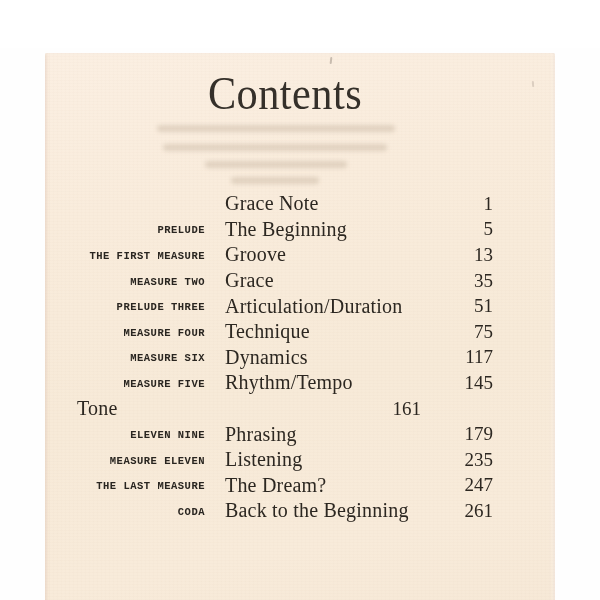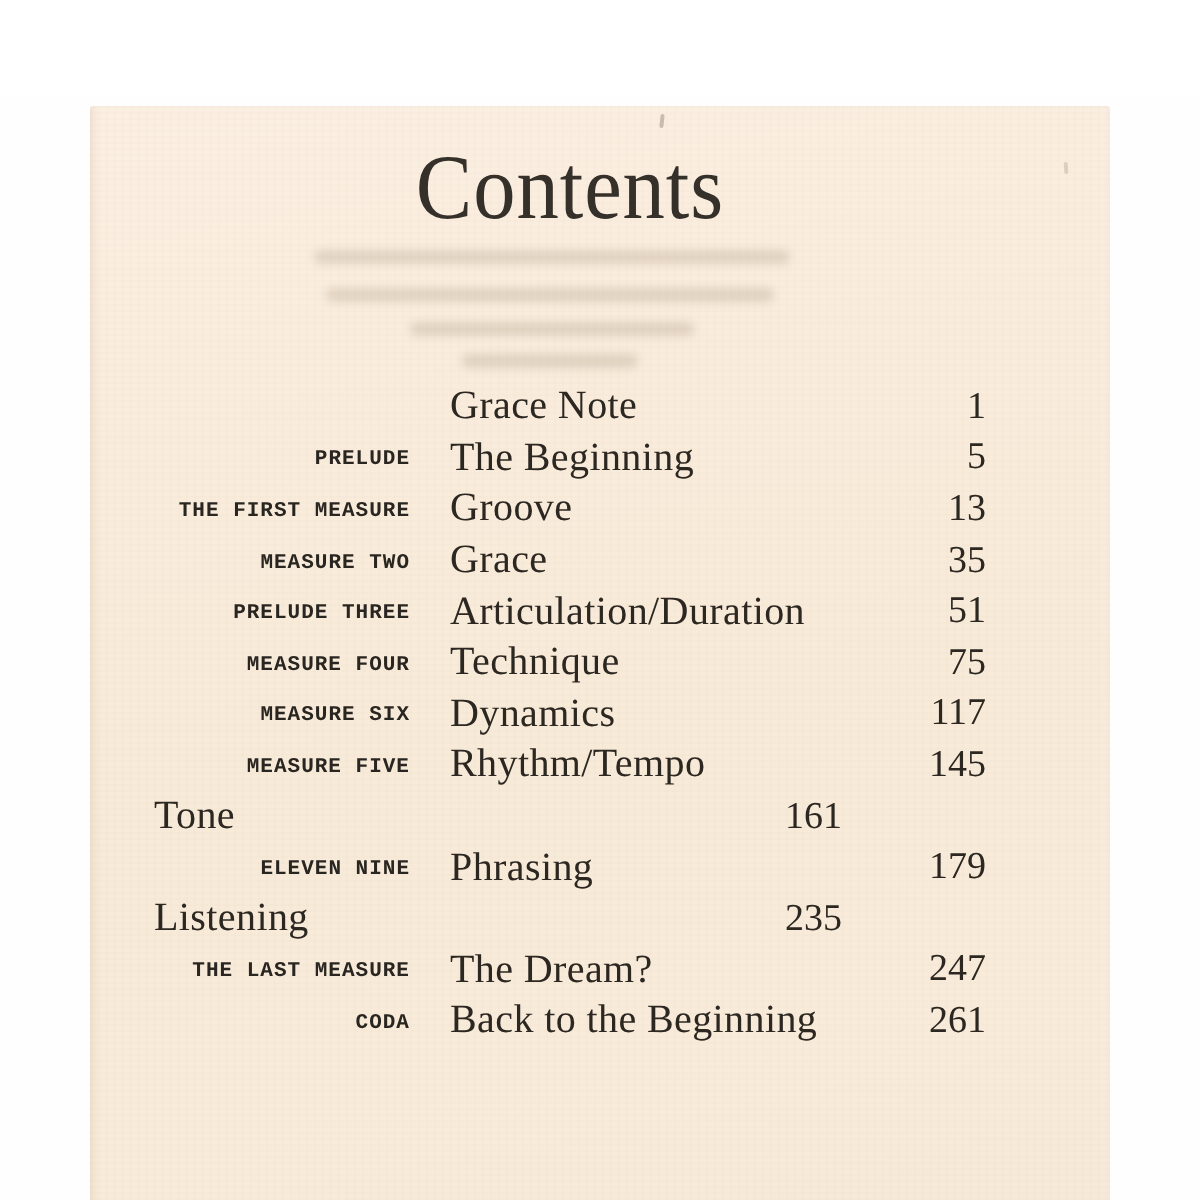--- a/index.html
+++ b/index.html
@@ -149,20 +149,21 @@
         <div class="row">
     <span class="ttl">Tone</span>
     <span class="num">161</span>
   </div>
         <div class="row">
     <span class="lbl">ELEVEN NINE</span>
     <span class="ttl">Phrasing</span>
     <span class="num">179</span>
   </div>
         <div class="row">
+    <span class="lbl">MEASURE ELEVEN</span>
     <span class="ttl">Listening</span>
     <span class="num">235</span>
   </div>
         <div class="row">
     <span class="lbl">THE LAST MEASURE</span>
     <span class="ttl">The Dream?</span>
     <span class="num">247</span>
   </div>
         <div class="row">
     <span class="lbl">CODA</span>

